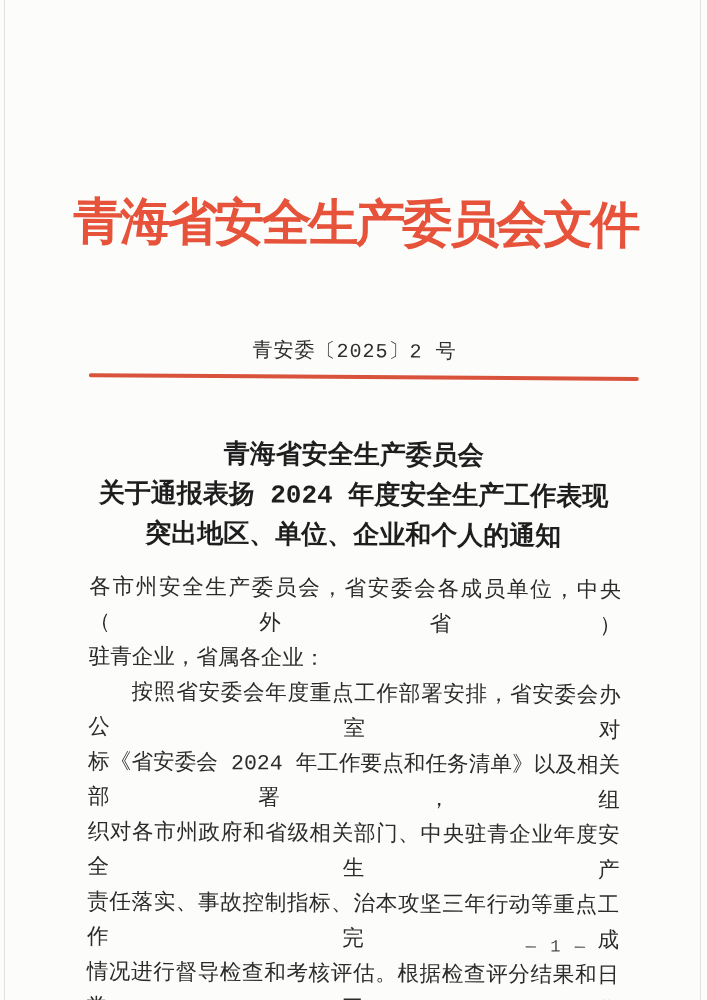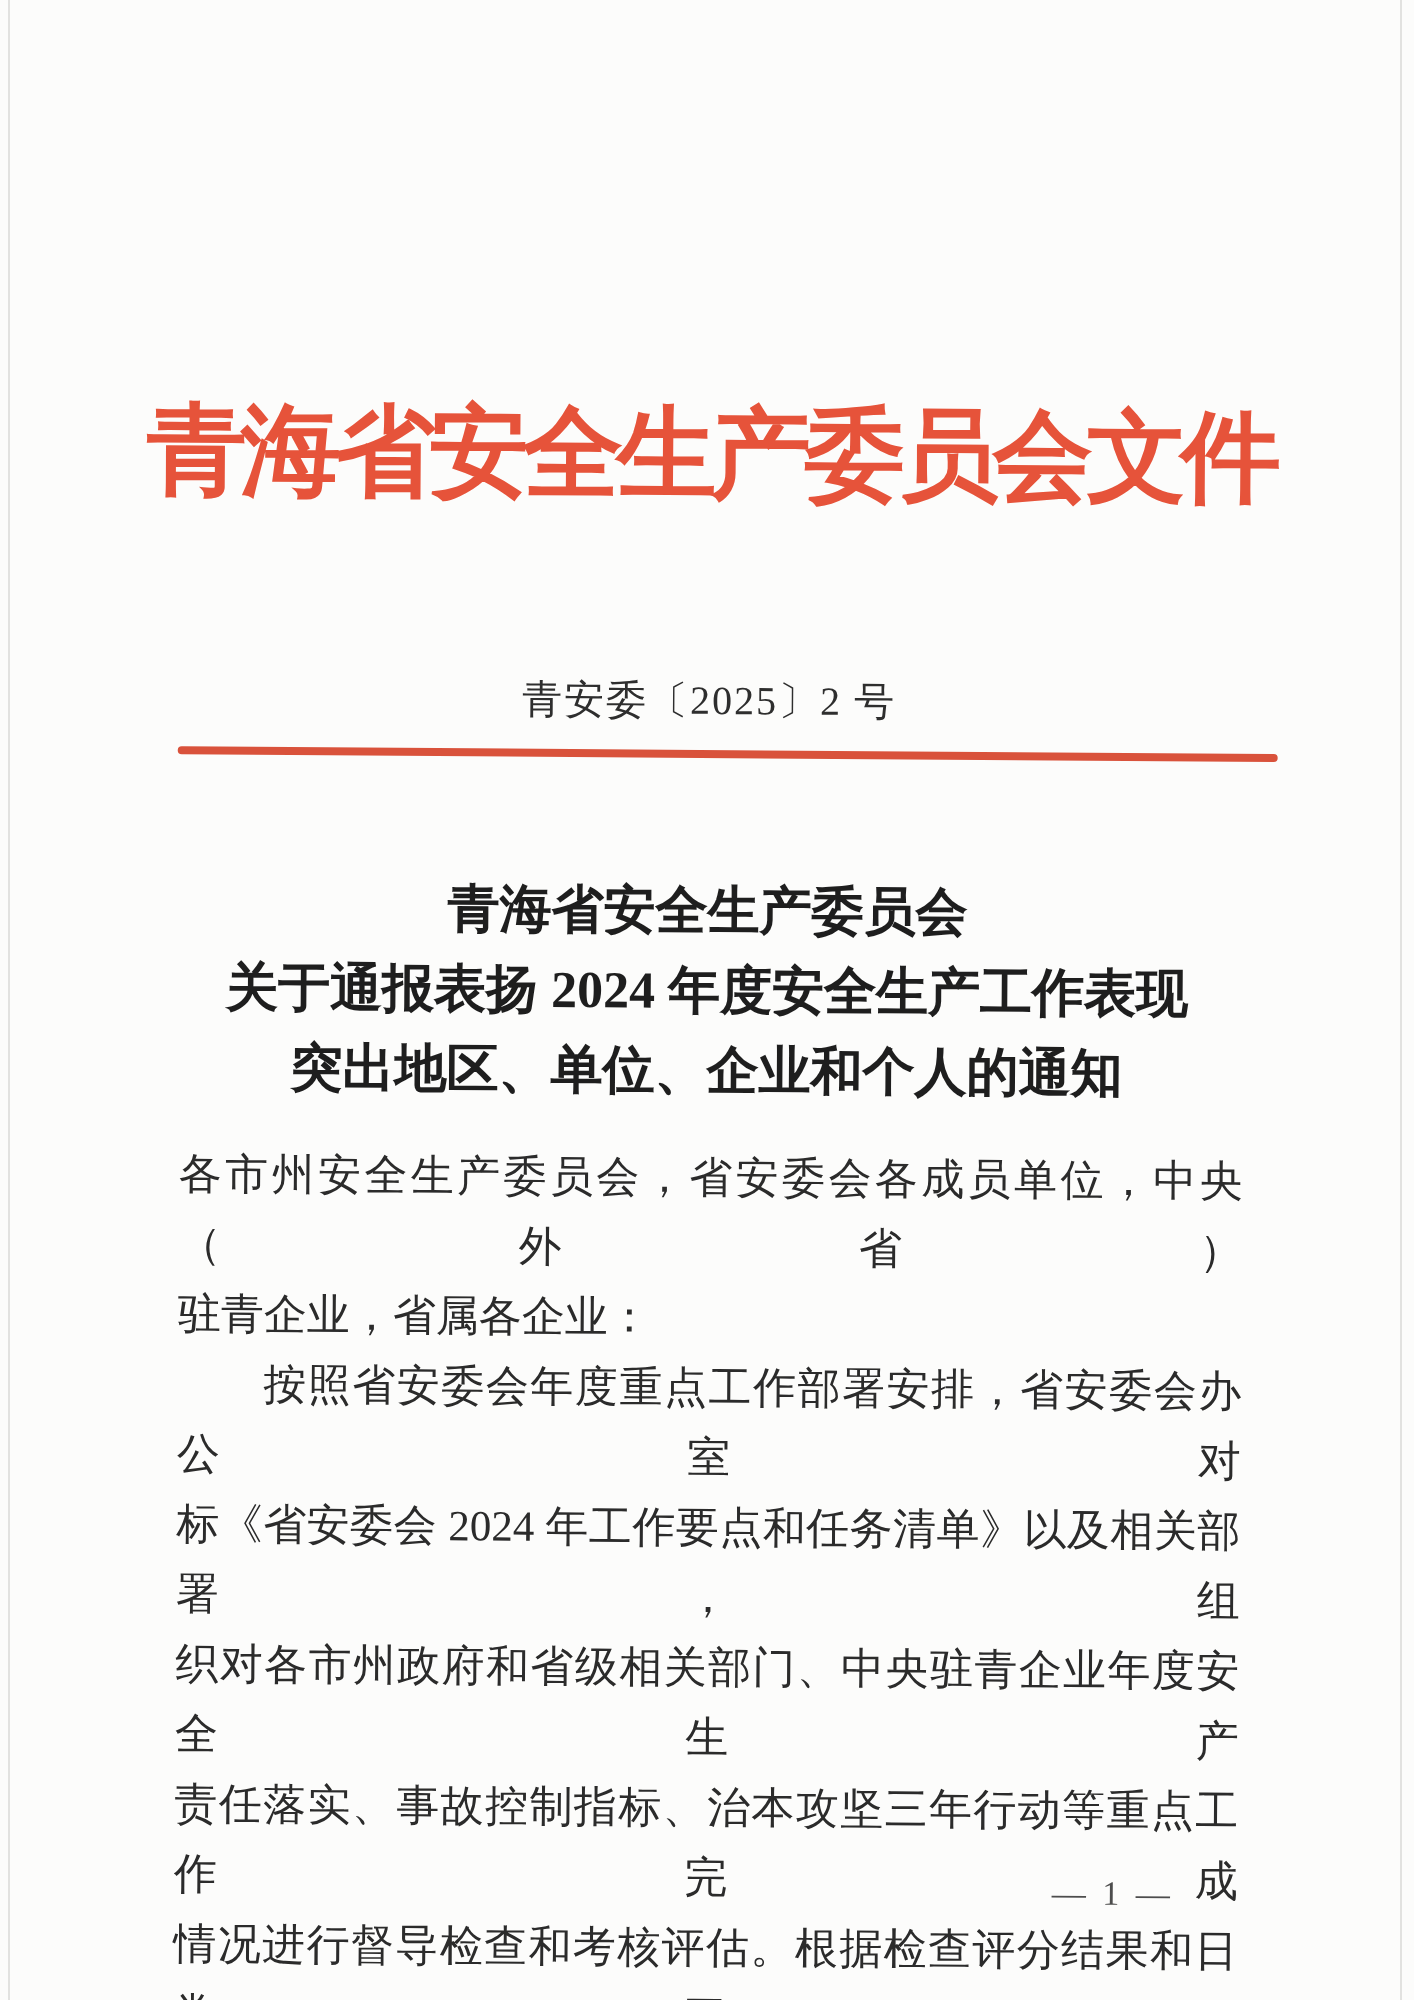--- a/index.html
+++ b/index.html
@@ -7,21 +7,21 @@
     padding: 0;
     background: #ffffff;
   }
   .scan {
     position: relative;
     width: 707px;
     height: 1000px;
     margin: 0 auto;
     background: #fcfcfb;
     overflow: hidden;
-    font-family: Liberation Serif, serif;
+    font-family: Liberation Mono, monospace;
   }
   
   .edge {
     position: absolute;
     top: 0;
     bottom: 0;
     width: 1px;
     background: #e2e2e0;
   }
   .edge-left  { left: 4px; }

